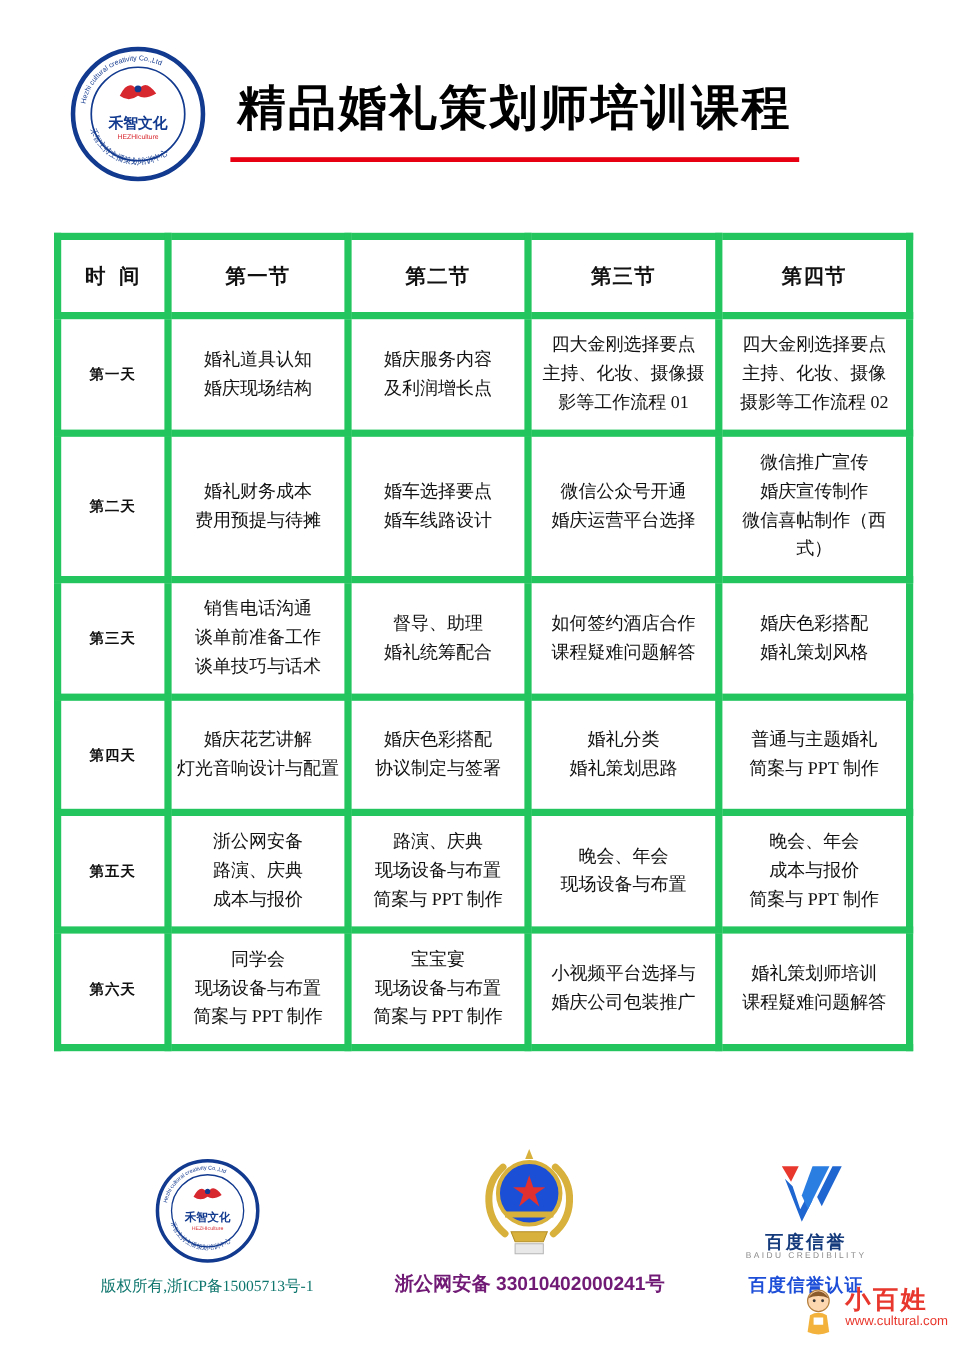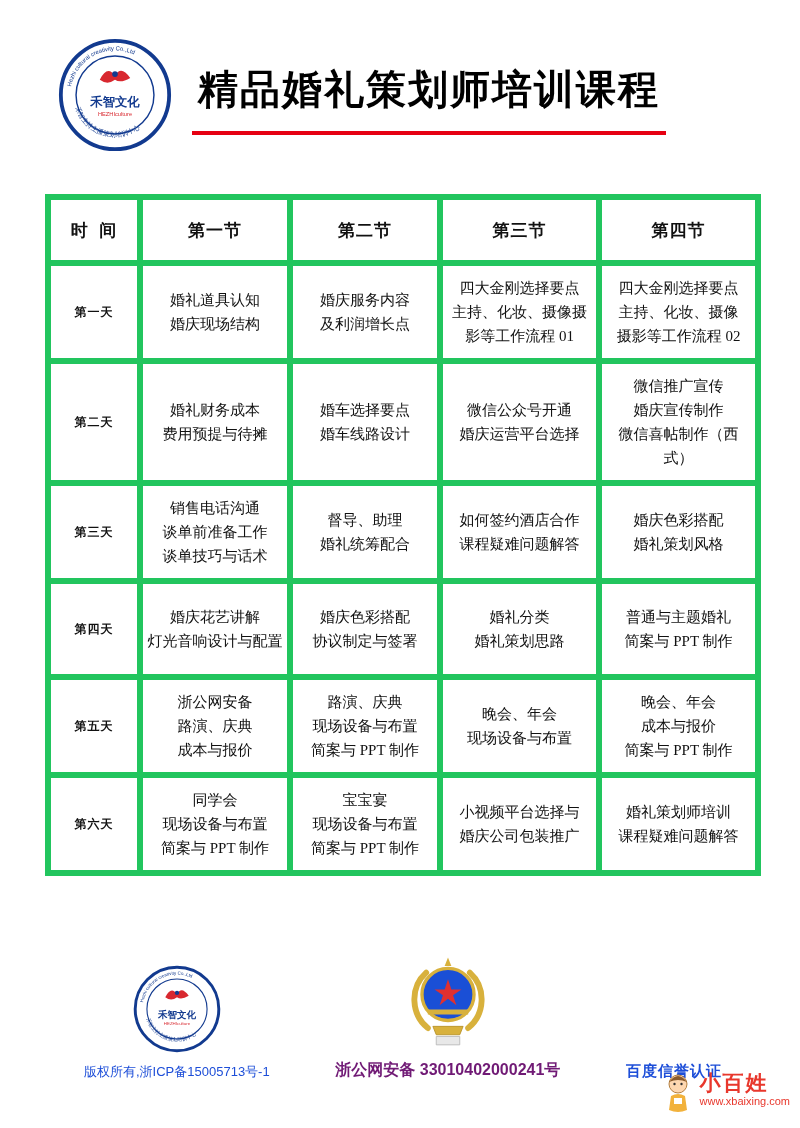--- a/index.html
+++ b/index.html
@@ -85,22 +85,22 @@
     display: flex;
     flex-direction: column;
     align-items: center;
     gap: 10px;
   }
   .logo-small { width: 88px; height: 88px; }
   .badge-icon { width: 84px; height: 96px; }
   .baidu-icon { width: 64px; height: 54px; }
   .copyright {
     font-size: 13px;
-    color: #1d4ed8;
-    font-family: Liberation Sans, sans-serif;
+    color: #0f766e;
+    font-family: Liberation Serif, serif;
   }
   .police-number {
     font-size: 16px;
     font-weight: bold;
     color: #701a75;
     font-family: "Liberation Sans", sans-serif;
   }
   .baidu-cn {
     font-size: 15px;
     font-weight: bold;
@@ -316,27 +316,34 @@
     </div>
 
     <div class="footer-col">
       <svg class="badge-icon">
           <use href="#police-badge"></use>
         </svg>
       <div class="police-number">浙公网安备 33010402000241号</div>
     </div>
 
     <div class="footer-col">
+      <div class="baidu-stack">
+        <svg class="baidu-icon">
+            <use href="#baidu-cred"></use>
+          </svg>
+        <div class="baidu-cn">百度信誉</div>
+        <div class="baidu-en">BAIDU CREDIBILITY</div>
+      </div>
       <div class="baidu-caption">百度信誉认证</div>
     </div>
   </div>
 
   <div class="watermark">
     <svg class="mascot-icon">
         <use href="#mascot"></use>
       </svg>
     <div class="wm-text">
       <span class="wm-name">小百姓</span>
-      <span class="wm-url">www.xbaixing.com</span>
+      <span class="wm-url">www.cultural.com</span>
     </div>
   </div>
 
 </div>
 
 </body></html>

